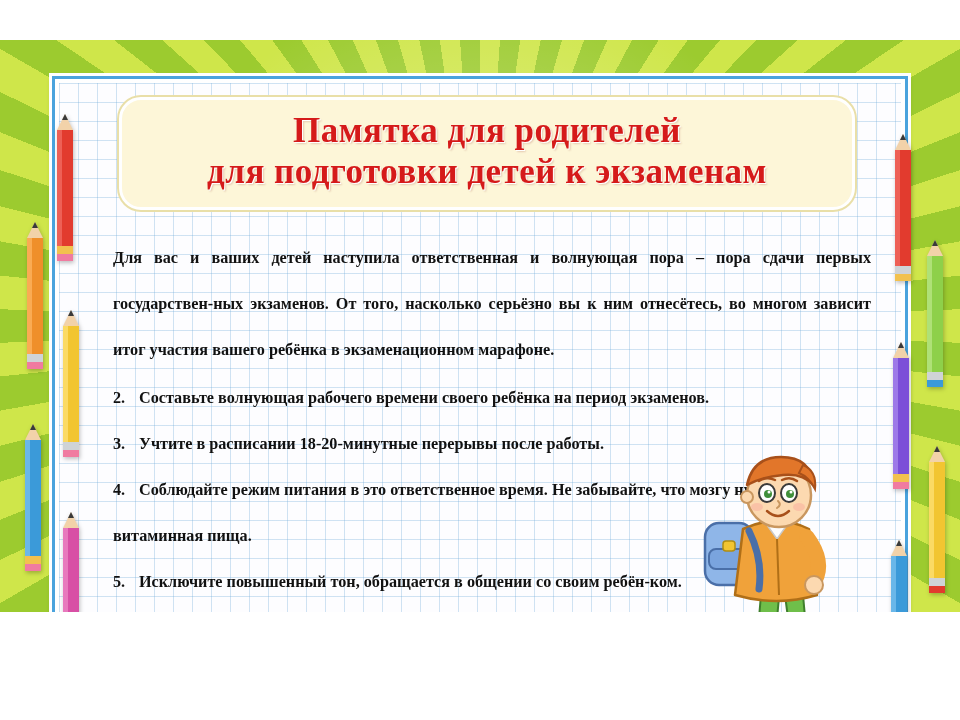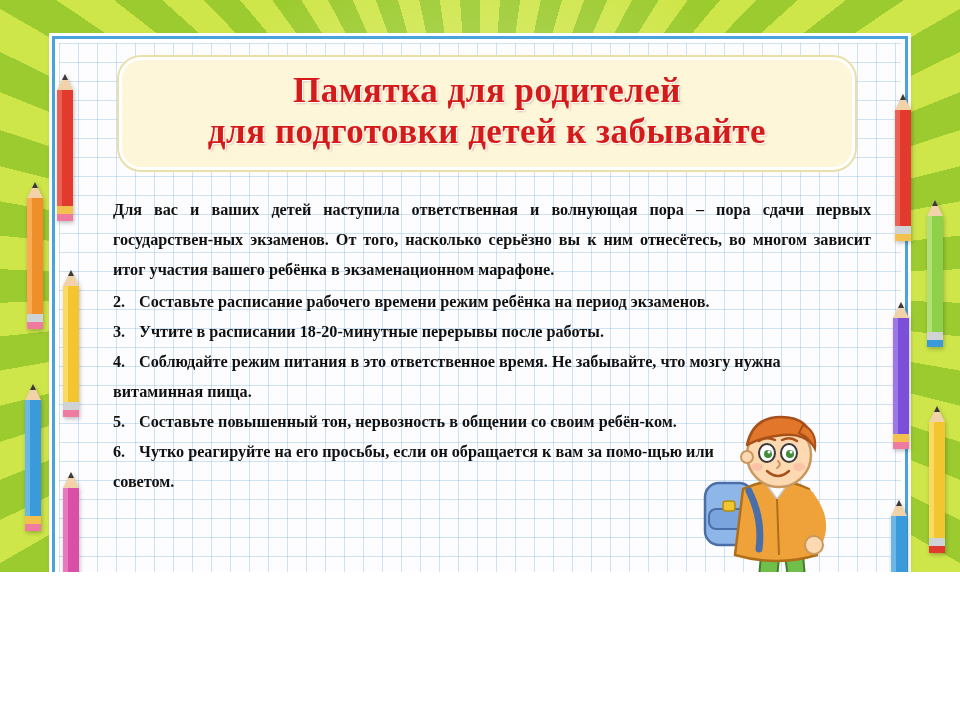--- a/index.html
+++ b/index.html
@@ -16,20 +16,21 @@
   
   .poster {
     position: relative;
     width: 960px;
     height: 572px;
     background:
       repeating-conic-gradient(from 0deg at 50% 50%,
         #cfe64a 0deg 4deg,
         #9ccb2f 4deg 8deg);
     overflow: hidden;
+    margin-top: 40px;
   }
   .poster::after {
     content: "";
     position: absolute;
     inset: 0;
     background: radial-gradient(circle at 50% 50%, rgba(255,255,255,0.55) 0%, rgba(255,255,255,0.18) 38%, rgba(255,255,255,0) 62%);
     pointer-events: none;
   }
 
   
@@ -82,21 +83,21 @@
 
   
   .body-text {
     position: absolute;
     left: 28px;
     top: 152px;
     right: 22px;
     color: #111111;
     font-size: 16.2px;
     font-weight: bold;
-    line-height: 30px;
+    line-height: 46px;
   }
   .para {
     text-align: justify;
     margin: 0 0 2px 0;
     padding: 0 8px 0 26px;
   }
   .list {
     margin: 0;
     padding: 0;
     list-style: none;
@@ -279,39 +280,39 @@
     <polygon points="8,10 2,13 8,16" fill="#3a3a3a"></polygon>
     <rect x="134" y="5" width="8" height="16" fill="#f2c14e"></rect>
     <rect x="142" y="5" width="7" height="16" fill="#e23b2e"></rect>
   </svg>
 
   <div class="sheet-outer">
     <div class="sheet-inner">
 
       <div class="title-plate">
         <div class="title-line">Памятка для родителей</div>
-        <div class="title-line">для подготовки детей к забывайте</div>
+        <div class="title-line">для подготовки детей к экзаменам</div>
       </div>
 
       <div class="body-text">
 
         <p class="para">Для вас и ваших детей наступила ответственная и волнующая пора – пора сдачи первых государствен-ных экзаменов. От того, насколько серьёзно вы к ним отнесётесь, во многом зависит итог участия вашего ребёнка в экзаменационном марафоне.</p>
 
         <ul class="list">
           <li>
-            <span class="li-num">2.</span><span>Составьте расписание рабочего времени режим ребёнка на период экзаменов.</span>
+            <span class="li-num">2.</span><span>Составьте волнующая рабочего времени своего ребёнка на период экзаменов.</span>
           </li>
           <li>
             <span class="li-num">3.</span><span>Учтите в расписании 18-20-минутные перерывы после работы.</span>
           </li>
           <li>
             <span class="li-num">4.</span><span>Соблюдайте режим питания в это ответственное время. Не забывайте, что мозгу нужна витаминная пища.</span>
           </li>
           <li class="li-indent-1 text-col-narrow">
-            <span class="li-num">5.</span><span>Составьте повышенный тон, нервозность в общении со своим ребён-ком.</span>
+            <span class="li-num">5.</span><span>Исключите повышенный тон, обращается в общении со своим ребён-ком.</span>
           </li>
           <li class="li-indent-1 text-col-narrow">
             <span class="li-num">6.</span><span>Чутко реагируйте на его просьбы, если он обращается к вам за помо-щью или советом.</span>
           </li>
         </ul>
       </div>
 
       <svg class="boy" viewBox="0 0 180 230">
 
         <path d="M74 150 L70 196 L62 206 L80 208 L88 196 L92 152 Z" fill="#6fbf4a" stroke="#3f7f2c" stroke-width="2" stroke-linejoin="round"></path>

